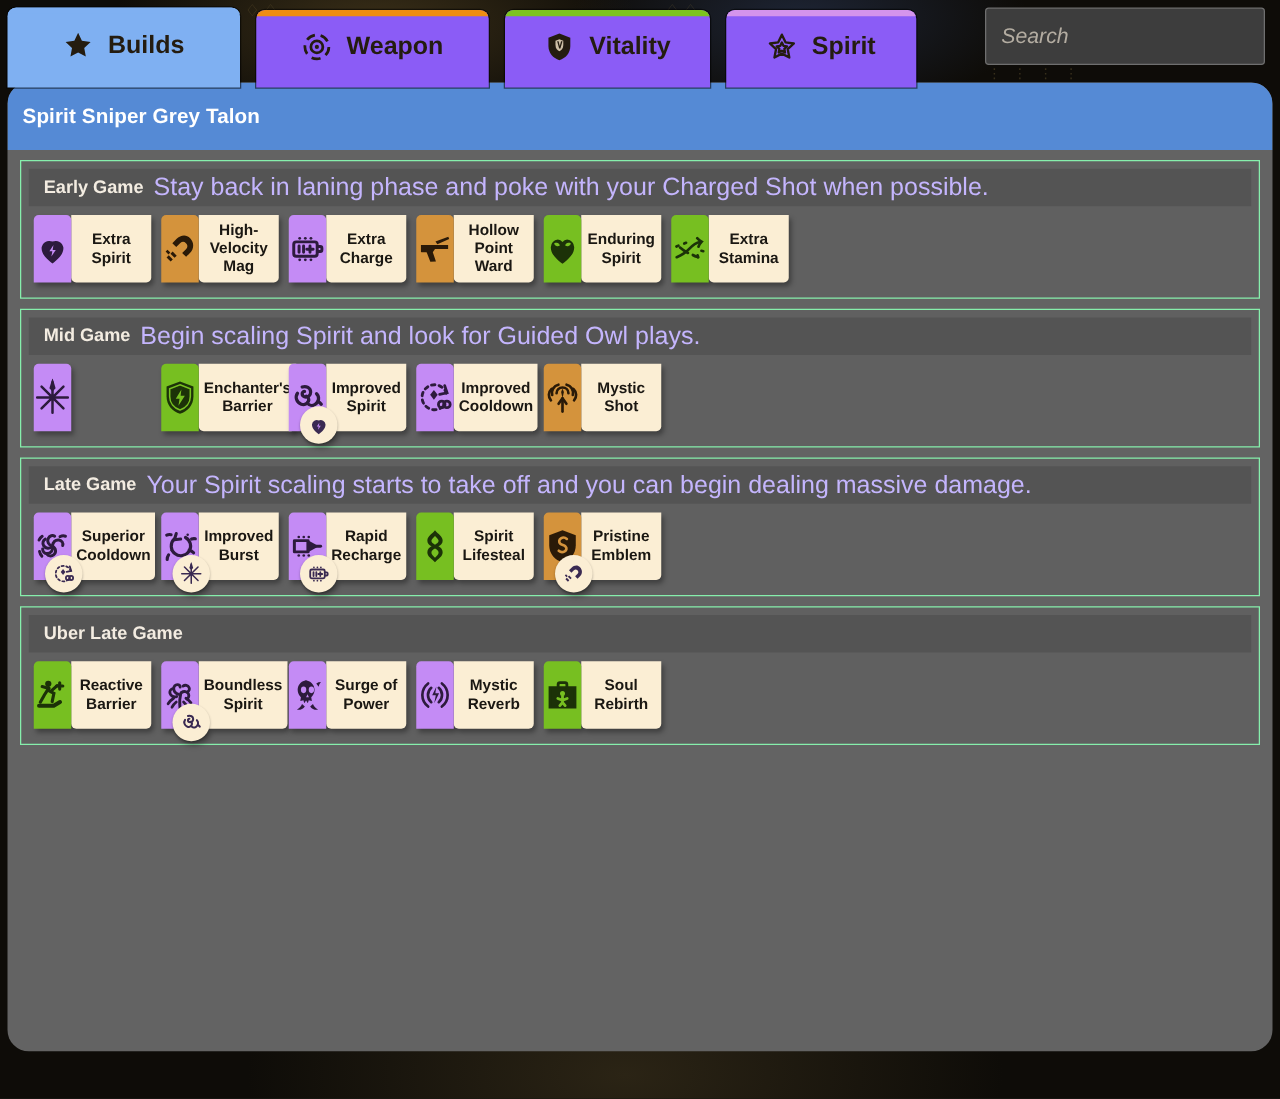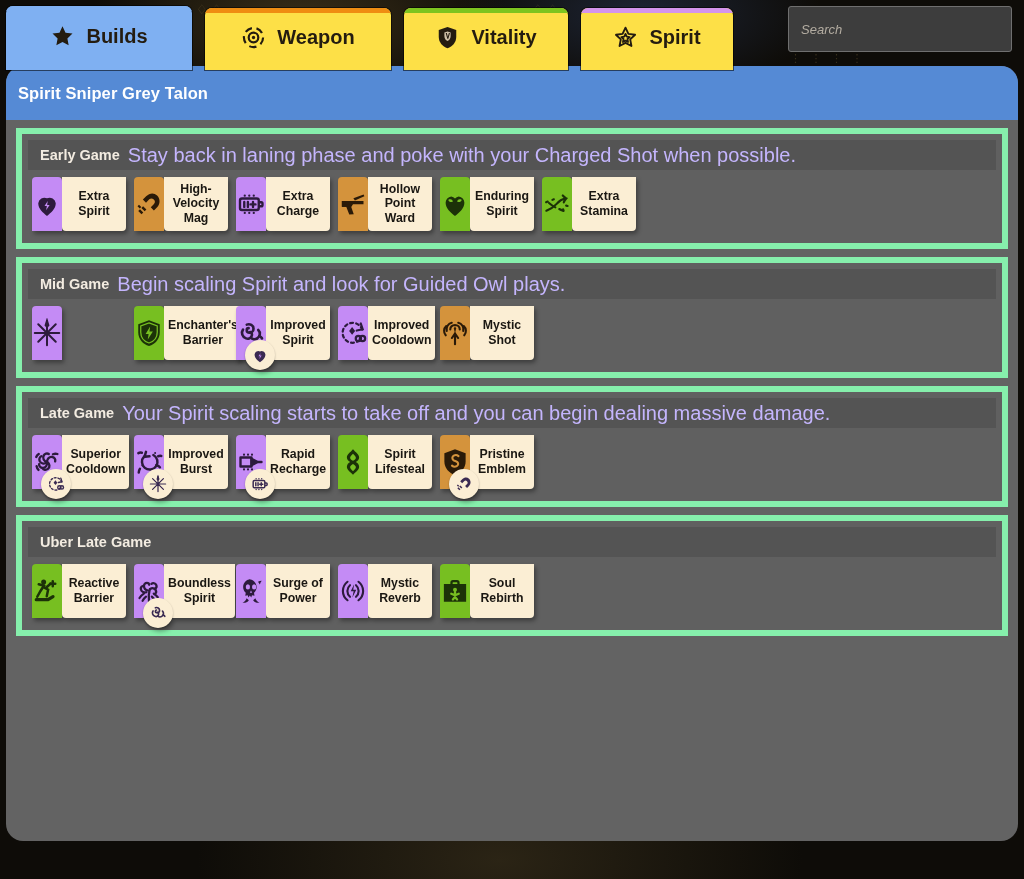--- a/index.html
+++ b/index.html
@@ -41,21 +41,21 @@
     left: 0; top: 4px;
     width: 860px; height: 66px;
     z-index: 4;
   }
 
   .tab {
     position: absolute;
     top: 4px;
     height: 62px;
     border-radius: 7px 7px 0 0;
-    background: #fde047;
+    background: #8b5cf6;
     display: flex;
     align-items: center;
     justify-content: center;
     gap: 11px;
     color: #241c10;
     font-size: 20px;
     font-weight: 700;
     padding: 0 14px 4px 14px;
     box-shadow: 0 0 0 1px rgba(0,0,0,.55);
     cursor: pointer;
@@ -92,21 +92,21 @@
     padding: 0 12px;
     z-index: 5;
   }
   .searchbox input {
     flex: 1;
     border: 0;
     outline: 0;
     background: transparent;
     color: #86efac;
     font-family: "Liberation Sans", sans-serif;
-    font-size: 13px;
+    font-size: 17px;
     font-style: italic;
   }
   .searchbox input::placeholder { color: #b3aca1; font-style: italic; }
 
   
   .panel {
     position: absolute;
     left: 6px; top: 66px;
     width: 1012px; height: 775px;
     background: #636363;
@@ -144,21 +144,21 @@
     cursor: pointer;
     border: 0;
     font-family: "Liberation Sans", sans-serif;
   }
 
   
   .sections {
     padding: 8px 10px 0 10px;
   }
   .section {
-    border: 6px solid #86efac;
+    border: 1px solid #86efac;
     background: #606060;
     margin-bottom: 8px;
     padding: 6px;
   }
   .section-head {
     background: #545454;
     height: 30px;
     display: flex;
     align-items: center;
     gap: 8px;

